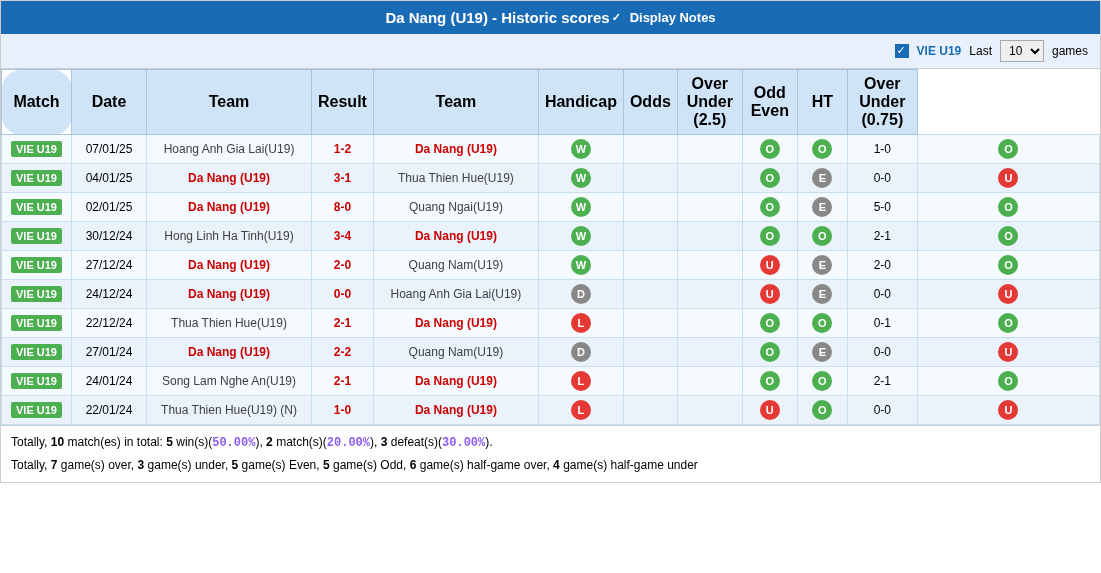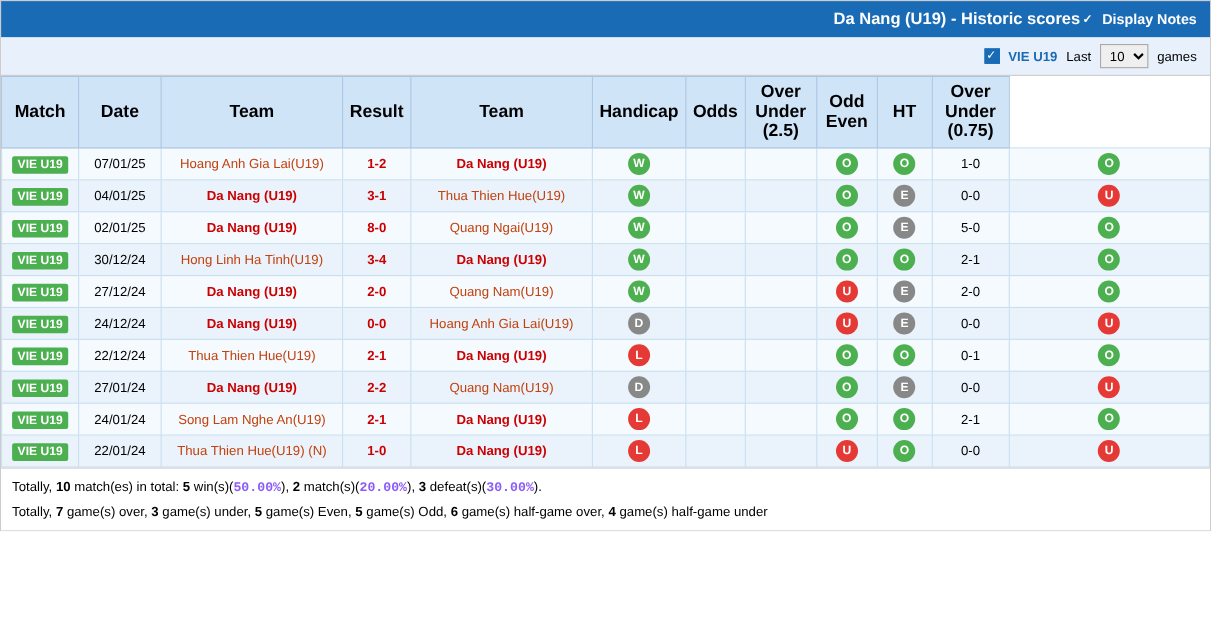--- a/index.html
+++ b/index.html
@@ -7,21 +7,21 @@
 
     .container { width: 1101px; border: 1px solid #ccc; }
 
     .header {
       background: #1a6bb5;
       color: #fff;
       padding: 8px 12px;
       font-size: 15px;
       font-weight: bold;
       display: flex;
-      justify-content: flex-end;
+      justify-content: center;
       align-items: center;
     }
 
     .display-notes {
       display: flex;
       align-items: center;
       gap: 6px;
       font-size: 13px;
     }
 
@@ -90,21 +90,21 @@
     .match-badge {
       background: #4caf50;
       color: #fff;
       font-weight: bold;
       font-size: 11px;
       padding: 2px 5px;
       border-radius: 2px;
     }
 
     .team-red { color: #cc0000; font-weight: bold; margin-top: 13px; }
-    .team-blue { color: #c2410c; }
+    .team-blue { color: #404040; }
 
     .result-score { font-weight: bold; color: #cc0000; }
     .result-badge {
       display: inline-block;
       width: 20px;
       height: 20px;
       border-radius: 50%;
       line-height: 20px;
       text-align: center;
       font-weight: bold;
@@ -184,21 +184,21 @@
       <option value="15">15</option>
       <option value="20">20</option>
       <option value="All">All</option>
     </select>
     <span>games</span>
   </div>
 
   <table>
     <thead>
       <tr>
-        <th rowspan="2" style="width:70px;">Match</th>
+        <th rowspan="2" style="width:70px;border-radius:19px;">Match</th>
         <th rowspan="2" style="width:75px;margin-top:28px;">Date</th>
         <th rowspan="2" style="width:165px;">Team</th>
         <th rowspan="2" style="width:55px;">Result</th>
         <th rowspan="2" style="width:165px;">Team</th>
         <th rowspan="2" style="width:80px;">Handicap</th>
         <th rowspan="2" style="width:50px;">Odds</th>
         <th rowspan="2" style="width:65px;">Over Under (2.5)</th>
         <th rowspan="2" style="width:55px;">Odd Even</th>
         <th rowspan="2" style="width:50px;">HT</th>
         <th rowspan="2" style="width:70px;">Over Under (0.75)</th>

